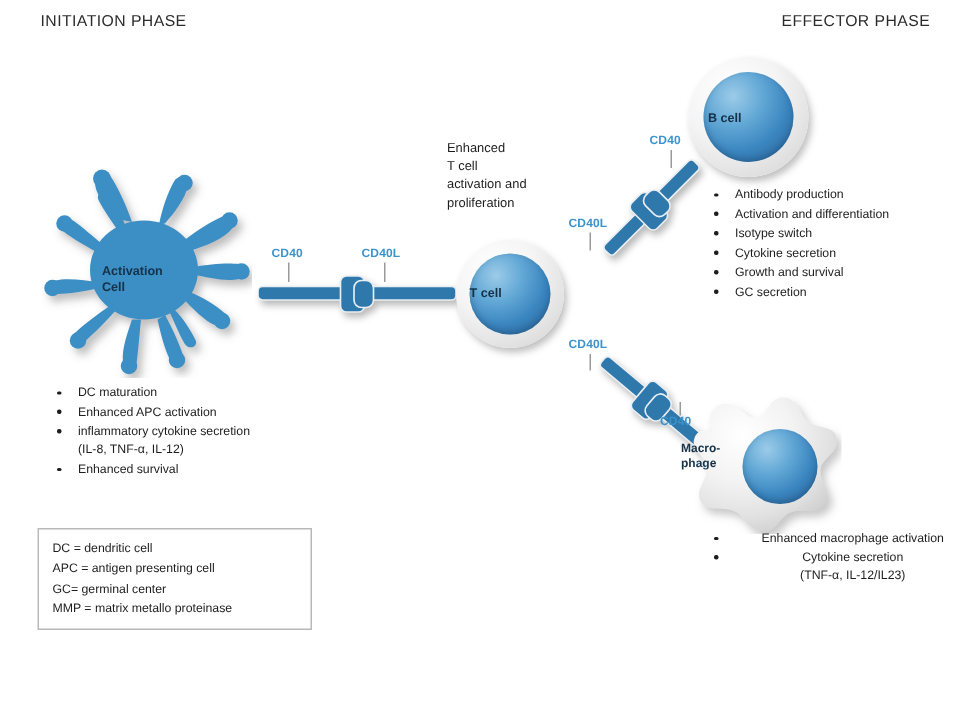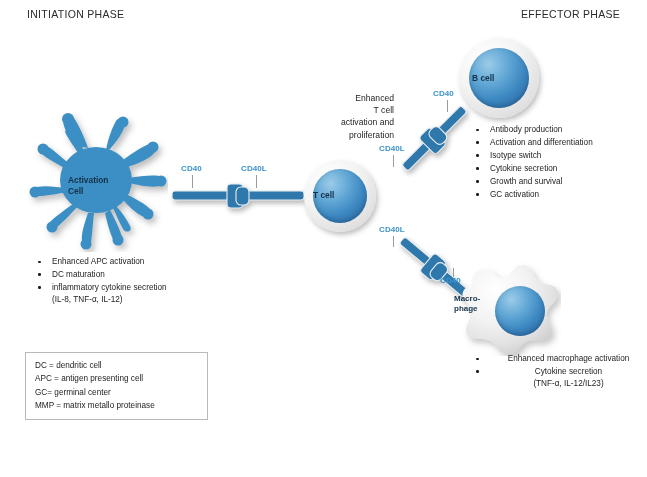--- a/index.html
+++ b/index.html
@@ -75,21 +75,21 @@
     color: #1d1d1d;
     line-height: 1.62;
   }
   .legend-line { white-space: nowrap; }
 
   
   .caption {
     position: absolute;
     font-size: 8.6px;
     color: #1d1d1d;
-    text-align: right;
+    text-align: left;
     line-height: 1.42;
     white-space: pre-line;
   }
   #caption-tcell { left: 298px; top: 92px; width: 96px; }
 
   
   .cell-label {
     position: absolute;
     font-size: 8.4px;
     font-weight: bold;
@@ -325,33 +325,34 @@
                C63,89 63,97 53,96 C43,95 42,86 35,83
                C27,79 16,84 12,76 C8,68 17,62 16,54
                C15,45 5,42 8,34 C10,28 16,28 20,30 Z"></path>
     </svg>
     <div class="nucleus"></div>
   </div>
   <div class="cell-label" id="label-macrophage">Macro-
 phage</div>
 
   <ul class="bullet-list" id="list-dc">
+    <li>DC maturation</li>
     <li>Enhanced APC activation</li>
-    <li>DC maturation</li>
     <li>inflammatory cytokine secretion
 (IL-8, TNF-α, IL-12)</li>
+    <li>Enhanced survival</li>
   </ul>
 
   <ul class="bullet-list" id="list-bcell">
     <li>Antibody production</li>
     <li>Activation and differentiation</li>
     <li>Isotype switch</li>
     <li>Cytokine secretion</li>
     <li>Growth and survival</li>
-    <li>GC activation</li>
+    <li>GC secretion</li>
   </ul>
 
   <ul class="bullet-list" id="list-macrophage">
     <li>Enhanced macrophage activation</li>
     <li>Cytokine secretion
 (TNF-α, IL-12/IL23)</li>
   </ul>
 
   <div id="legend-box">
     <div class="legend-line">DC = dendritic cell</div>

